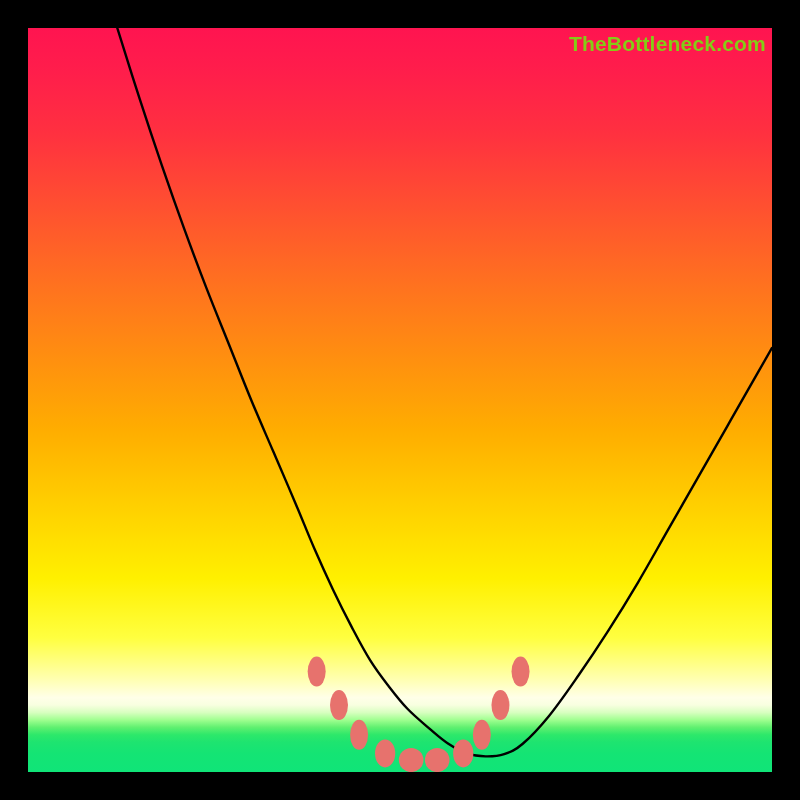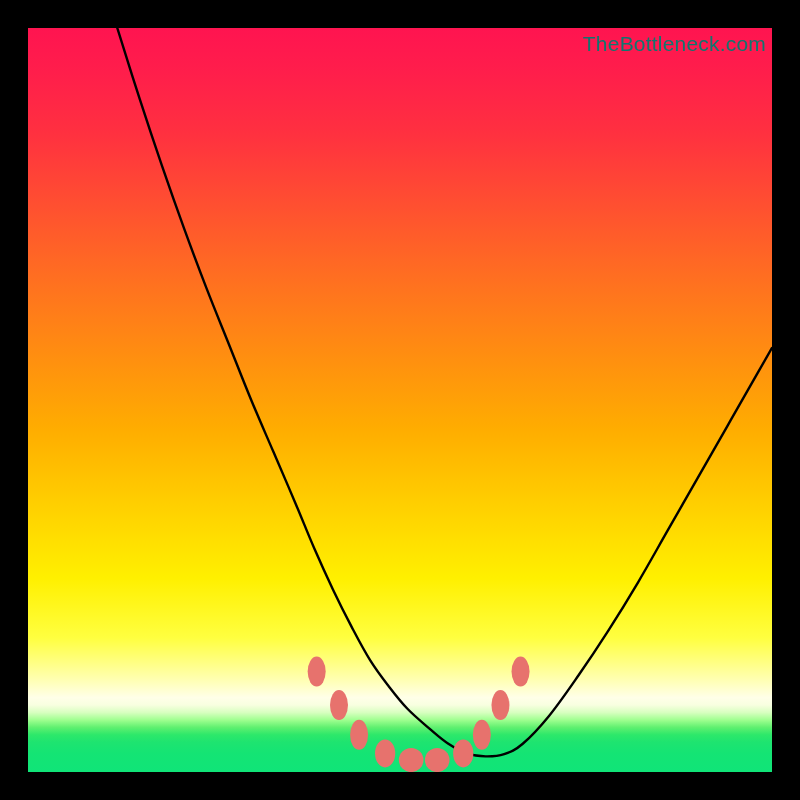--- a/index.html
+++ b/index.html
@@ -54,24 +54,24 @@
       #2de86a 95.0%,
       #1ee470 96.0%,
       #14e474 97.5%,
       #10e478 100%
     );
   }
   .watermark {
     position: absolute;
     top: 32px;
     right: 34px;
-    color: #0f766e;
+    color: #84cc16;
     font-size: 21px;
     letter-spacing: 0.2px;
-    font-weight: 400;
+    font-weight: 700;
     user-select: none;
   }
   svg.curve {
     position: absolute;
     top: 0;
     left: 0;
     width: 100%;
     height: 100%;
   }
 </style>

